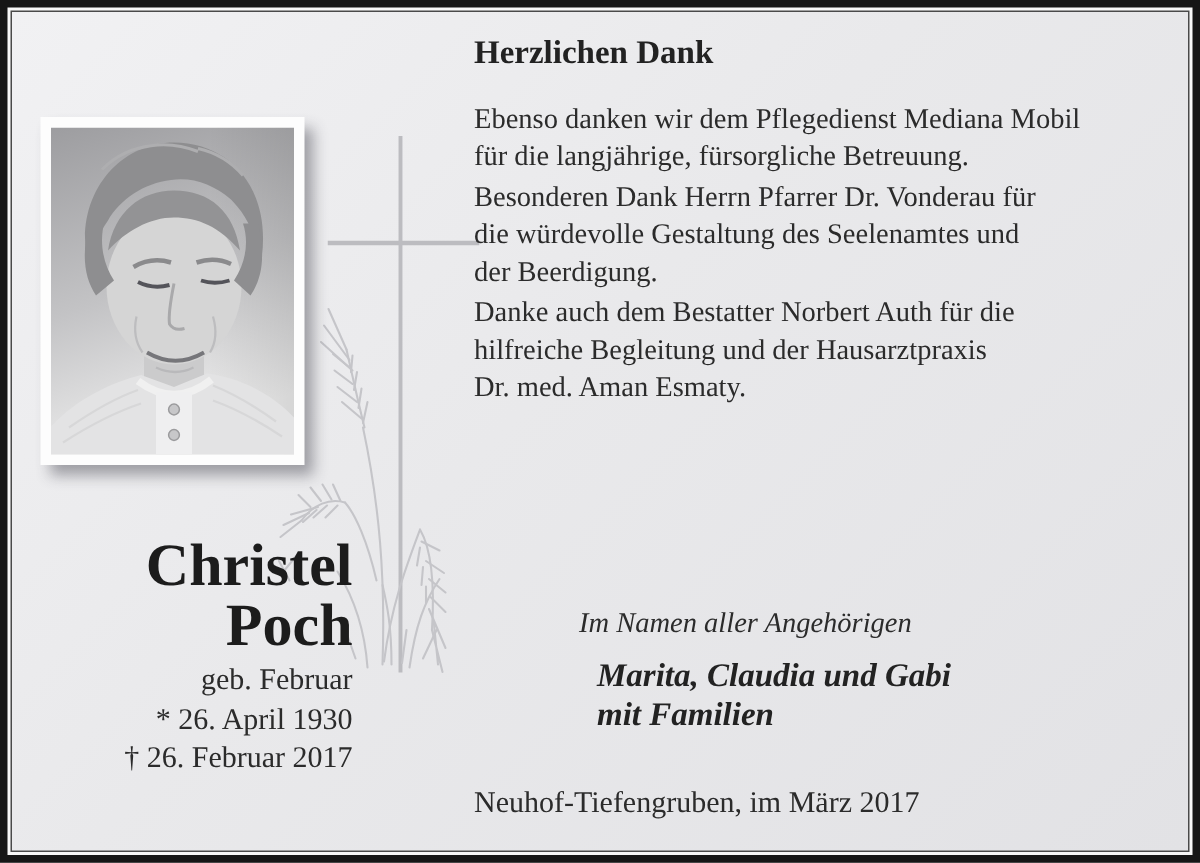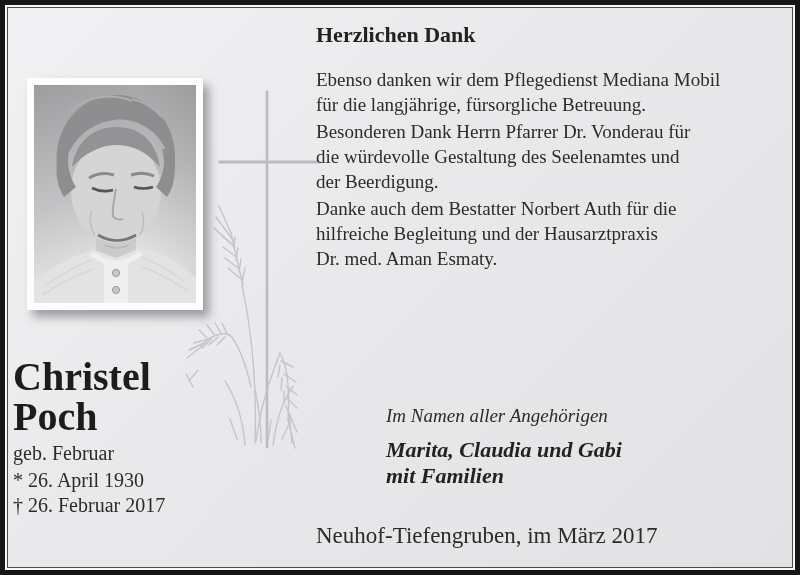--- a/index.html
+++ b/index.html
@@ -40,21 +40,21 @@
     background: #fdfdfd;
     padding: 7px;
     box-shadow: 6px 7px 9px rgba(60,60,70,0.45);
     z-index: 2;
   }
   .photo svg { display: block; width: 162px; height: 218px; }
 
   
   .left-col {
     position: absolute; left: 5px; top: 349px; width: 222px;
-    text-align: left; z-index: 3;
+    text-align: right; z-index: 3;
   }
   .name {
     font-size: 40px; font-weight: bold; line-height: 40px;
     color: #1c1c1c; white-space: pre-line;
   }
   .maiden { margin-top: 3px; font-size: 20px; line-height: 26px; }
   .dates  { margin-top: 2px; font-size: 20px; line-height: 25px; }
 
   
   .heading {
@@ -73,25 +73,25 @@
   }
   .signoff {
     position: absolute; left: 378px; top: 395px; width: 400px;
     z-index: 3;
     font-style: italic;
   }
   .closing-intro { font-size: 19px; line-height: 25px; }
   .family {
     margin-top: 9px;
     font-size: 22px; font-weight: bold; line-height: 26px;
-    white-space: pre-line; color: #222;
+    white-space: pre-line; color: #222; margin-left: 12px;
   }
   .footer {
     position: absolute; left: 308px; top: 515px;
-    font-size: 23px; line-height: 25px; z-index: 3;
+    font-size: 20px; line-height: 25px; z-index: 3;
   }
 </style>
 </head>
 <body>
 
 <div class="page">
   <div class="frame-white">
     <div class="inner">
 
       <svg class="watermark" viewBox="0 0 150 375" aria-hidden="true">

